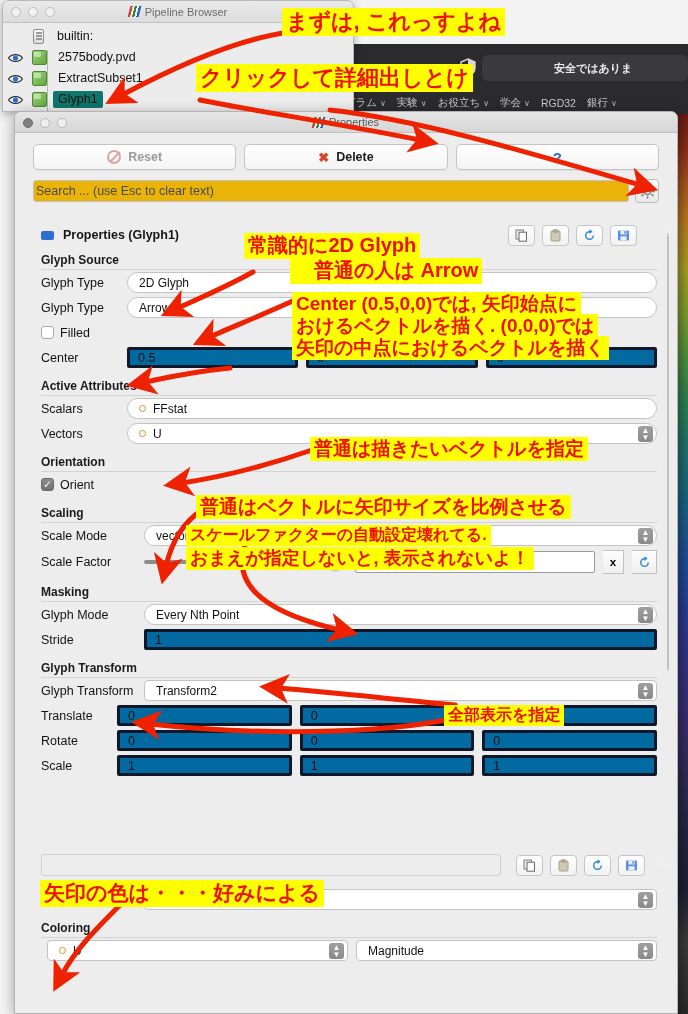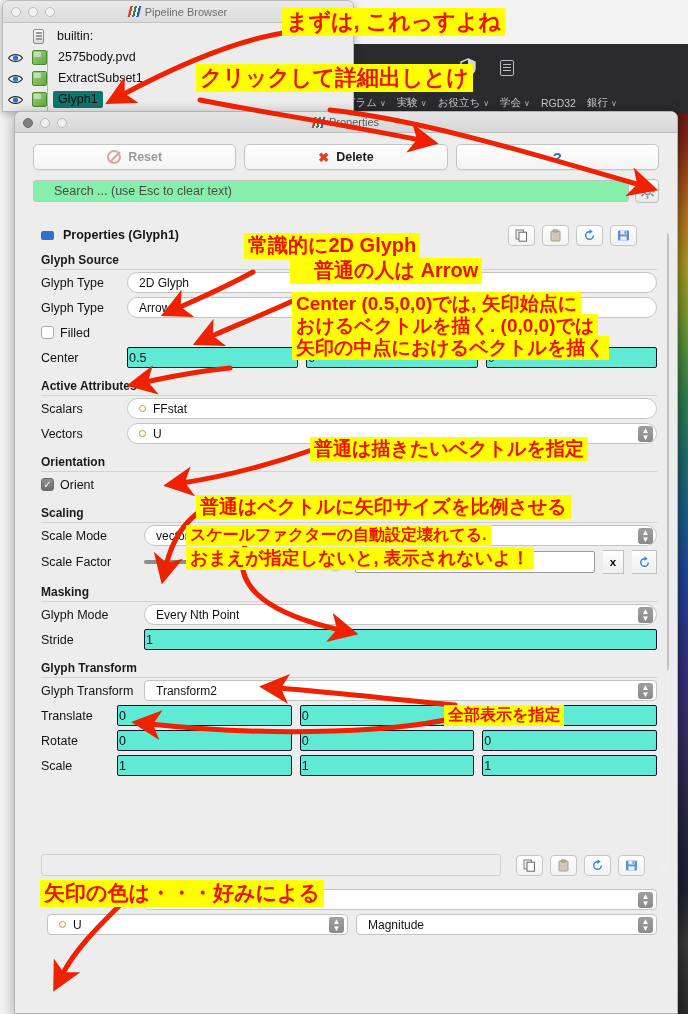--- a/index.html
+++ b/index.html
@@ -165,23 +165,23 @@
     content:""; position:absolute; left:-1px; top:4px; width:14px; height:2px;
     background:#d9a6a6; transform: rotate(-45deg);
   }
   .ico-del { color: #d8442c; font-size: 13px; font-weight: bold; line-height: 1; }
   .ico-help { color: #2a6fc9; font-size: 15px; font-weight: bold; line-height: 1; }
 
   .searchrow {
     display: flex; align-items: center; gap: 6px; padding: 0 18px 0 18px;
   }
   .searchbox {
-    flex: 1; height: 22px; background: #86efac; border: 1px solid #c3c3c3;
+    flex: 1; height: 22px; background: #eab308; border: 1px solid #c3c3c3;
     border-radius: 3px; font-size: 12.5px; color: #4a4a4a;
-    display: flex; align-items: center; padding-left: 20px;
+    display: flex; align-items: center; padding-left: 2px;
   }
   .gearbtn {
     width: 24px; height: 24px; border: 1px solid #bdbdbd; border-radius: 4px;
     background: linear-gradient(#fdfdfd,#eaeaea);
     display:flex;align-items:center;justify-content:center;
   }
   .gear { width: 15px; height: 15px; }
 
   .panel {
     position: absolute; left: 18px; top: 110px; right: 10px; bottom: 150px;
@@ -238,23 +238,23 @@
     position: absolute; right: 3px; top: 2px; width: 15px; height: 16px;
     border-radius: 3px; background: linear-gradient(#9f9f9f,#8a8a8a);
     color: #fff; font-size: 8px; line-height: 7px; text-align: center;
     padding-top: 1px;
   }
   .attr-dot {
     width: 7px; height: 7px; border-radius: 50%;
     border: 1.5px solid #e09020; background: #fff; margin-right: 7px; flex:none;
   }
   .txtin {
-    flex: 1; height: 21px; background: #5eead4; border: 1px solid #0f172a;
+    flex: 1; height: 21px; background: #0369a1; border: 3px solid #0f172a;
     border-radius: 2px; font-size: 12.5px; color: #111;
-    display: flex; align-items: center; padding-left: 1px; min-width: 0;
+    display: flex; align-items: center; padding-left: 8px; min-width: 0;
   }
   .chk {
     width: 13px; height: 13px; border: 1px solid #a9a9a9; border-radius: 3px;
     background: #fff; margin-right: 6px; flex: none;
   }
   .chk.on {
     background: linear-gradient(#8f8f8f,#6f6f6f); border-color: #6a6a6a;
     color: #fff; font-size: 10px; line-height: 11px; text-align: center;
   }
   .slider {
@@ -317,20 +317,23 @@
     <div class="bg-dark-top"></div>
 
     <div class="bg-shield">
       <svg viewBox="0 0 16 19" width="16" height="19">
         <path d="M8 1 L15 4 V10 C15 14 11.5 17 8 18.2 C4.5 17 1 14 1 10 V4 Z" fill="none" stroke="#d6d6d8" stroke-width="1.4"></path>
         <path d="M8 1 L15 4 V10 C15 14 11.5 17 8 18.2 Z" fill="#d6d6d8"></path>
       </svg>
     </div>
     <div class="bg-reader"></div>
 
+    <div class="bg-urlbar">
+      <span>安全ではありま</span>
+    </div>
 
     <div class="bg-bookmarks">
       <span class="bm">
         <span>ログラム</span>
         <span class="chev">∨</span>
       </span>
       <span class="bm">
         <span>実験</span>
         <span class="chev">∨</span>
       </span>
@@ -686,20 +689,21 @@
       </div>
 
       <div class="row" style="margin-top:10px">
         <span class="lbl w95">Representation</span>
         <span class="combo sq">
           <span>Surface</span>
           <span class="stepper">▲<br>▼</span>
         </span>
       </div>
 
+      <div class="grouptitle">Coloring</div>
 
       <div class="row">
         <span class="combo sq" style="flex:1;margin-left:6px;">
           <span class="attr-dot"></span>
           <span>U</span>
           <span class="stepper">▲<br>▼</span>
         </span>
         <span class="combo sq" style="flex:1;">
           <span>Magnitude</span>
           <span class="stepper">▲<br>▼</span>

